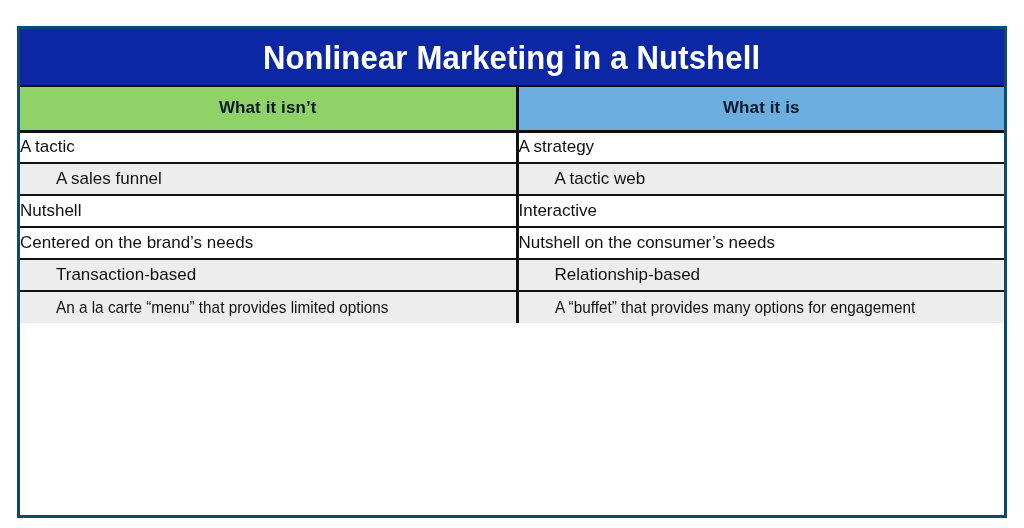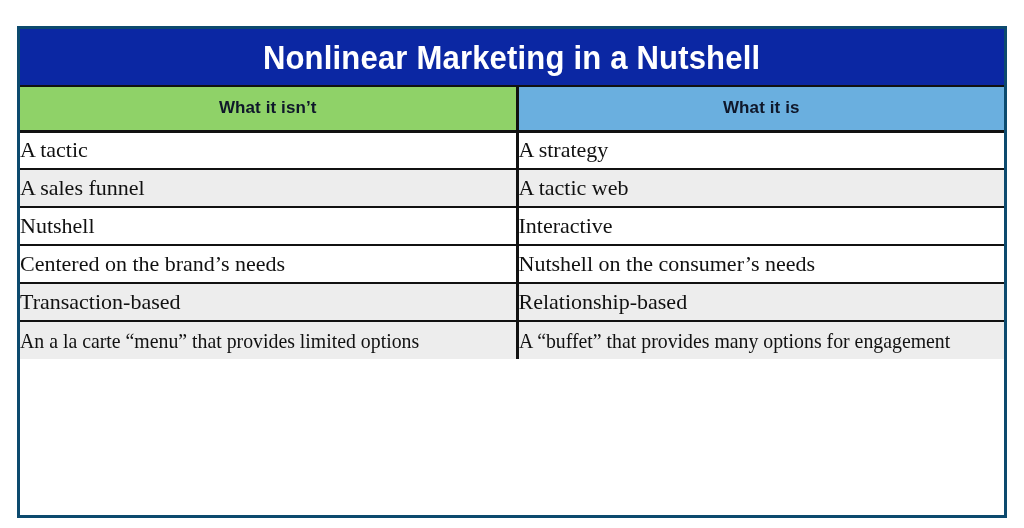--- a/index.html
+++ b/index.html
@@ -90,39 +90,39 @@
   th.head-left {
     background: #8fd268;
     border-right: 3px solid #111111;
   }
   th.head-right {
     background: #6aafdf;
   }
 
   
   tbody tr td {
-    height: 38px;
+    height: 32px;
     border-bottom: 2px solid #111111;
     vertical-align: middle;
-    font-family: Liberation Serif, serif;
-    font-size: 22px;
+    font-family: Liberation Sans, sans-serif;
+    font-size: 17px;
     color: #111111;
     padding: 0 0 0 10px;
     white-space: nowrap;
     overflow: hidden;
   }
   tbody tr td.cell-left {
     border-right: 3px solid #111111;
   }
   tbody tr:last-child td {
     border-bottom: none;
   }
 
   tbody tr.row-white td { background: #ffffff; }
-  tbody tr.row-gray  td { background: #ededed; }
+  tbody tr.row-gray  td { background: #ededed; padding-left: 36px; }
 
   
   .squeeze span.celltext {
     display: inline-block;
     transform-origin: left center;
   }
   .sq-97 span.celltext { transform: scaleX(0.97); }
   .sq-93 span.celltext { transform: scaleX(0.93); }
   .sq-90 span.celltext { transform: scaleX(0.90); }
 </style>

